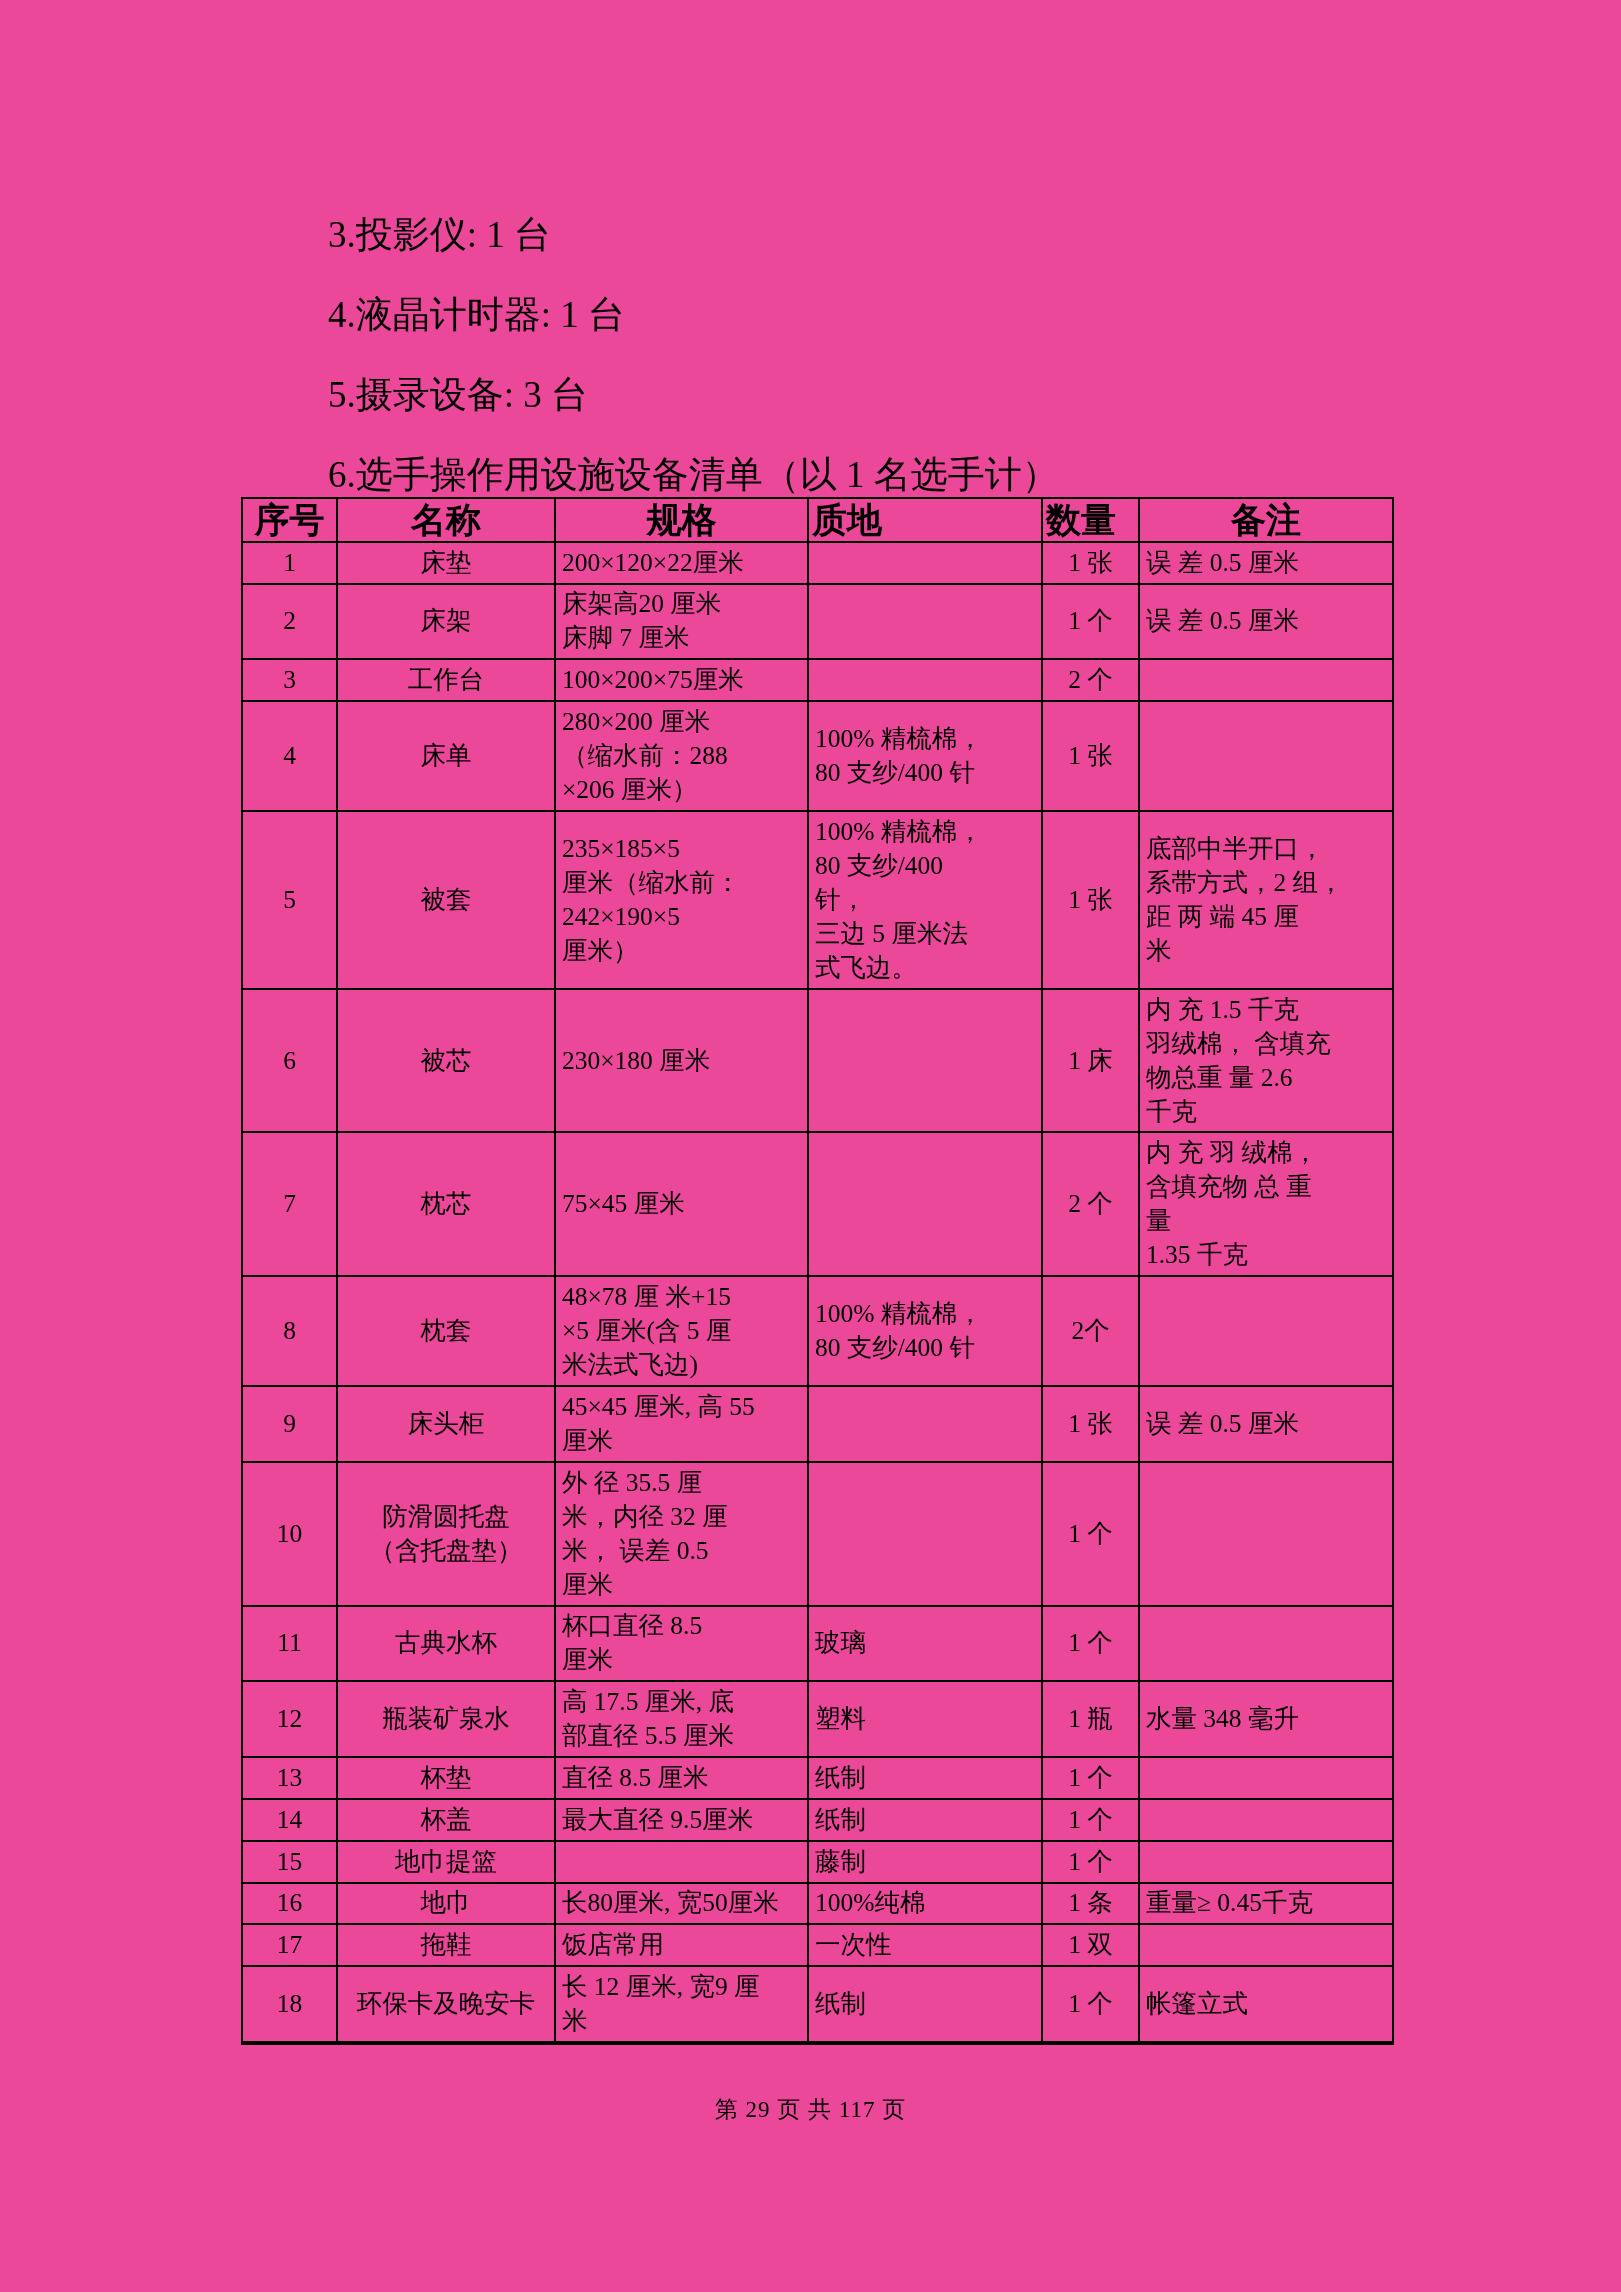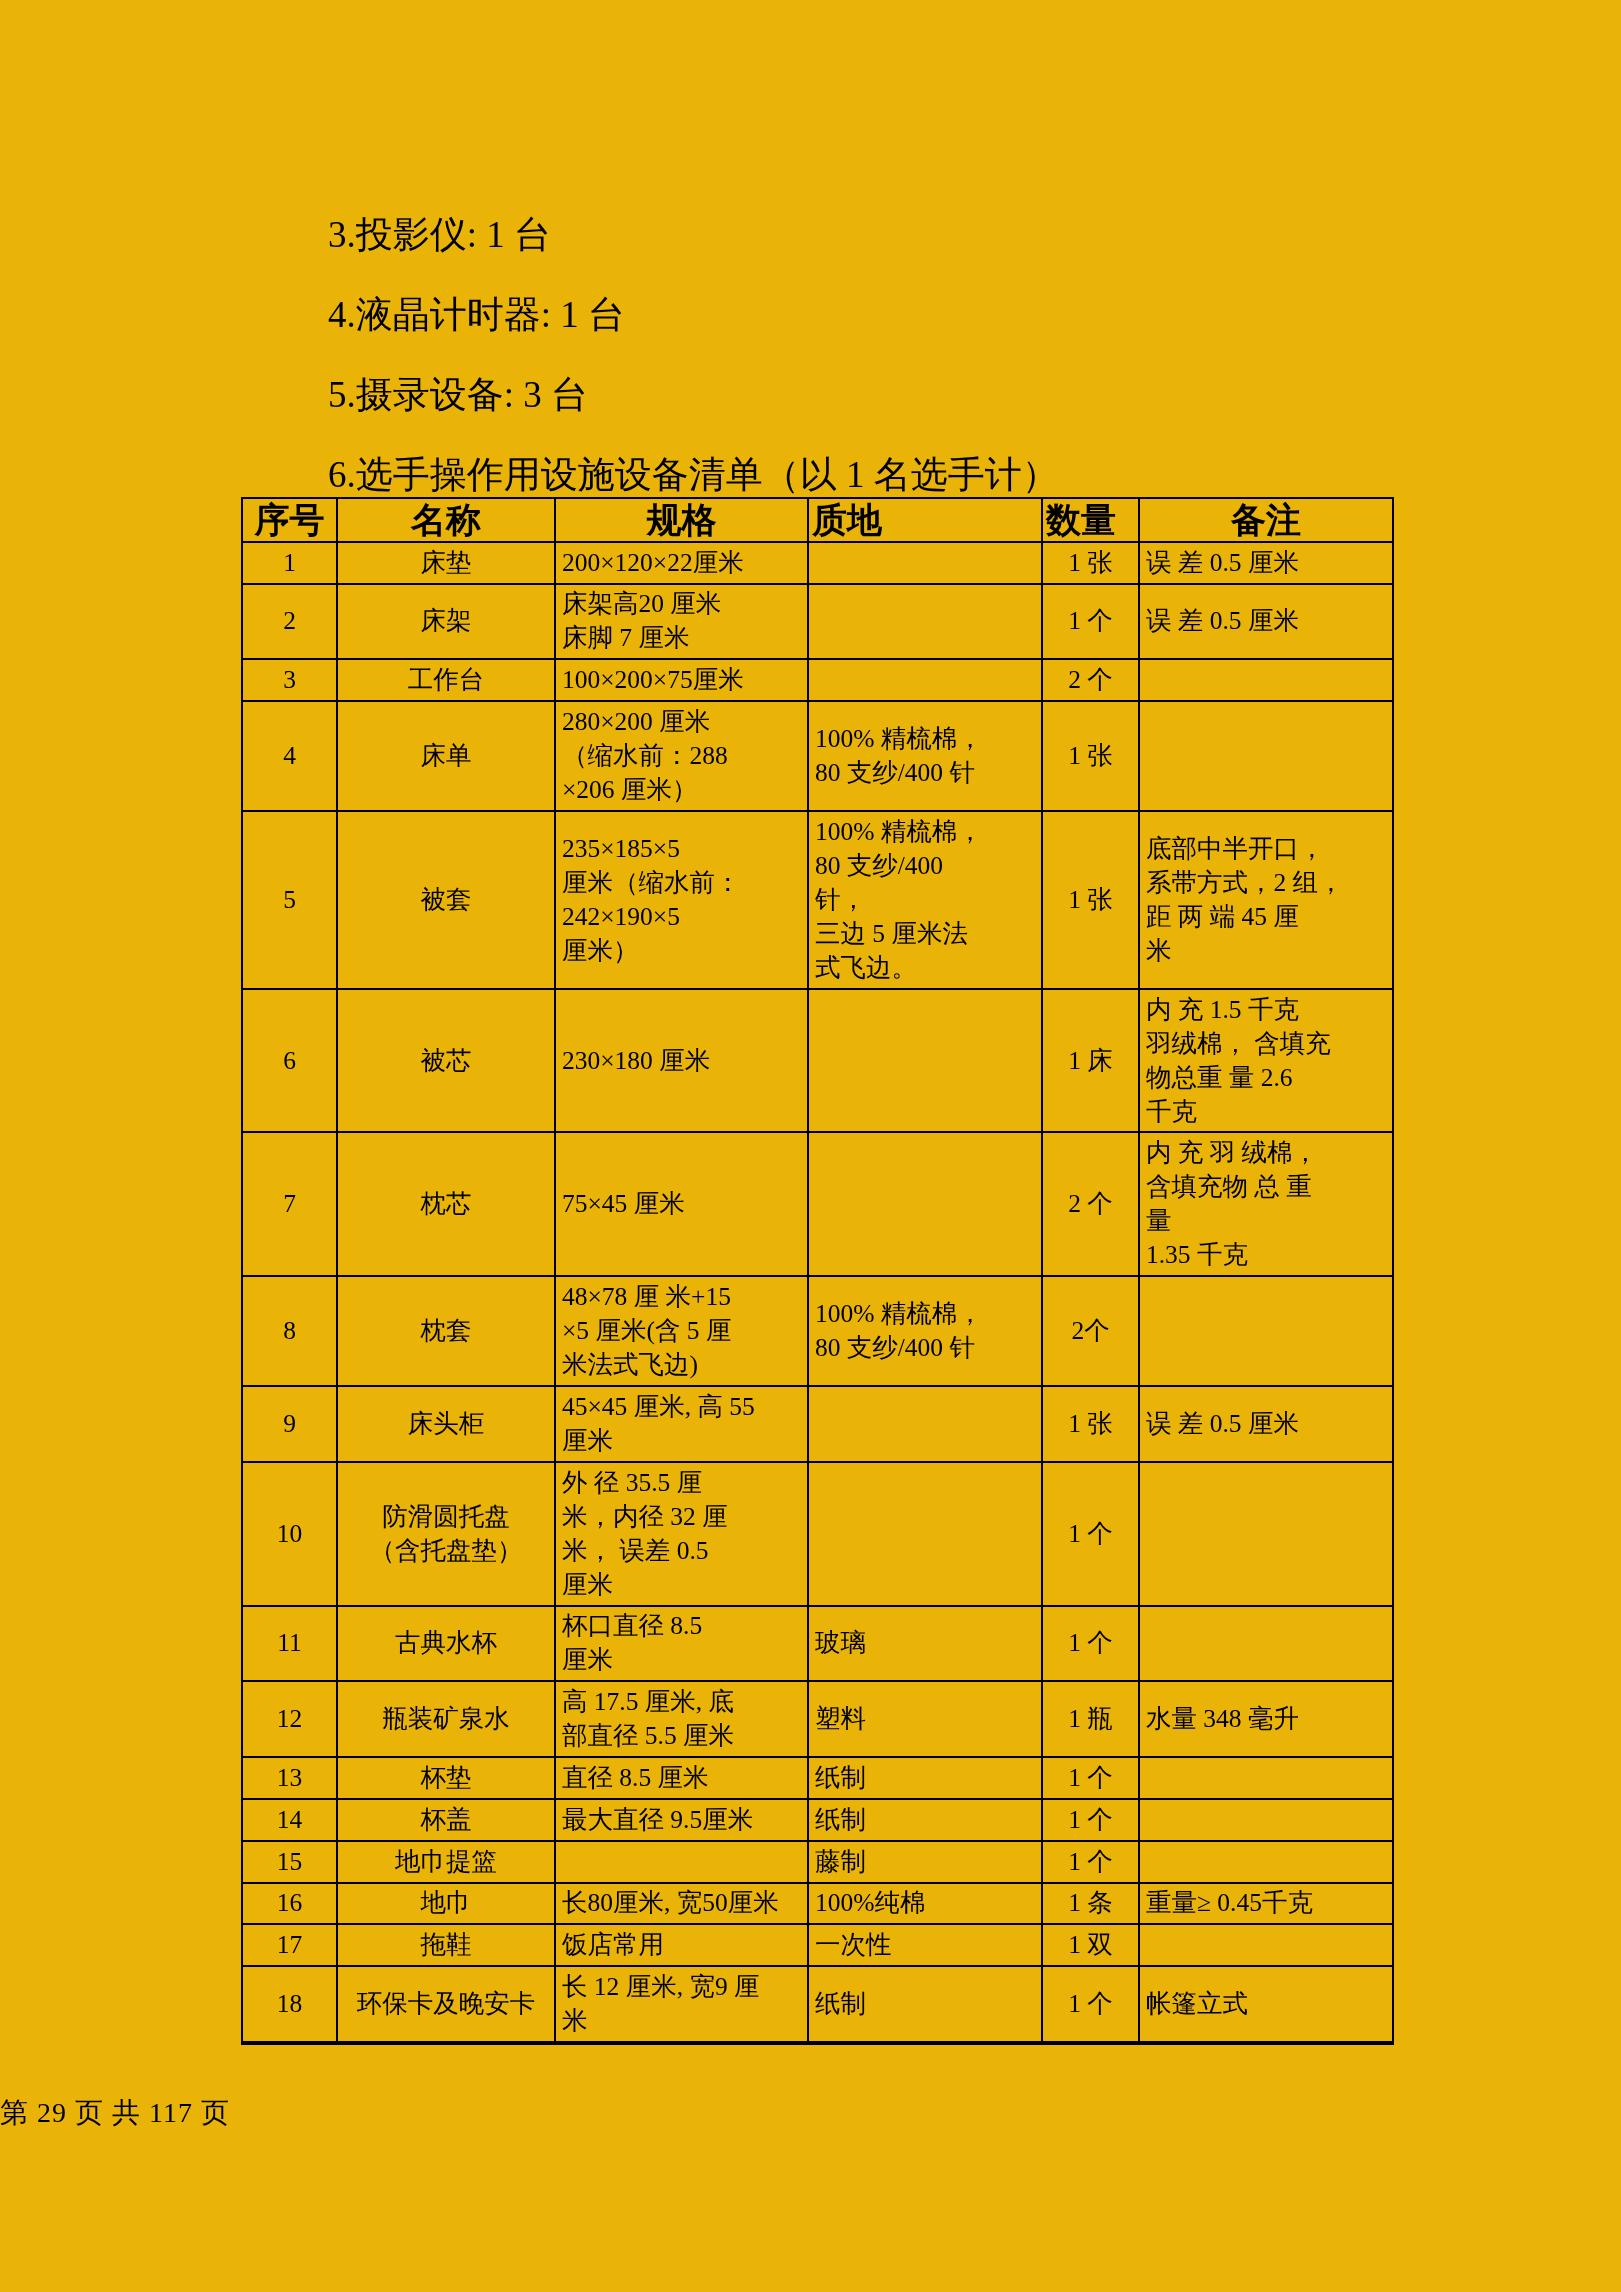--- a/index.html
+++ b/index.html
@@ -1,19 +1,19 @@
 <!DOCTYPE html>
 <html lang="zh"><head>
 <meta charset="utf-8">
 <style>
   html,body{margin:0;padding:0;background:#888;}
   .page{
     position:relative;
     width:1621px;height:2293px;
-    background:#eab308;
+    background:#ec4899;
     color:#000;
     font-family:"Liberation Serif","DejaVu Serif",serif;
     box-sizing:border-box;
     padding-top:212px;
     overflow:hidden;
     margin:0 auto;
   }
   .headings{margin-left:328px;margin-right:176px;}
   .heading-item{
     font-size:37px;
@@ -50,22 +50,22 @@
   }
   table.spec thead th.c3, table.spec thead th.c4{text-align:left;padding-left:2.9px;}
   td.c0{text-align:center;}
   td.c1{text-align:center;}
   td.c2{text-align:left;padding-left:6.9px;}
   td.c3{text-align:left;padding-left:8.8px;border-radius:18px;}
   td.c4{text-align:center;padding-left:21.6px;}
   td.c5{text-align:left;padding-left:19.6px;}
   .page-footer{
     margin-top:49px;
-    text-align:left;
-    font-size:28px;
+    text-align:center;
+    font-size:23px;
     letter-spacing:1px;
   }
 </style>
 </head>
 <body>
 
 <div class="page">
 
   <div class="headings">
     <div class="heading-item">3.投影仪: 1 台</div>

